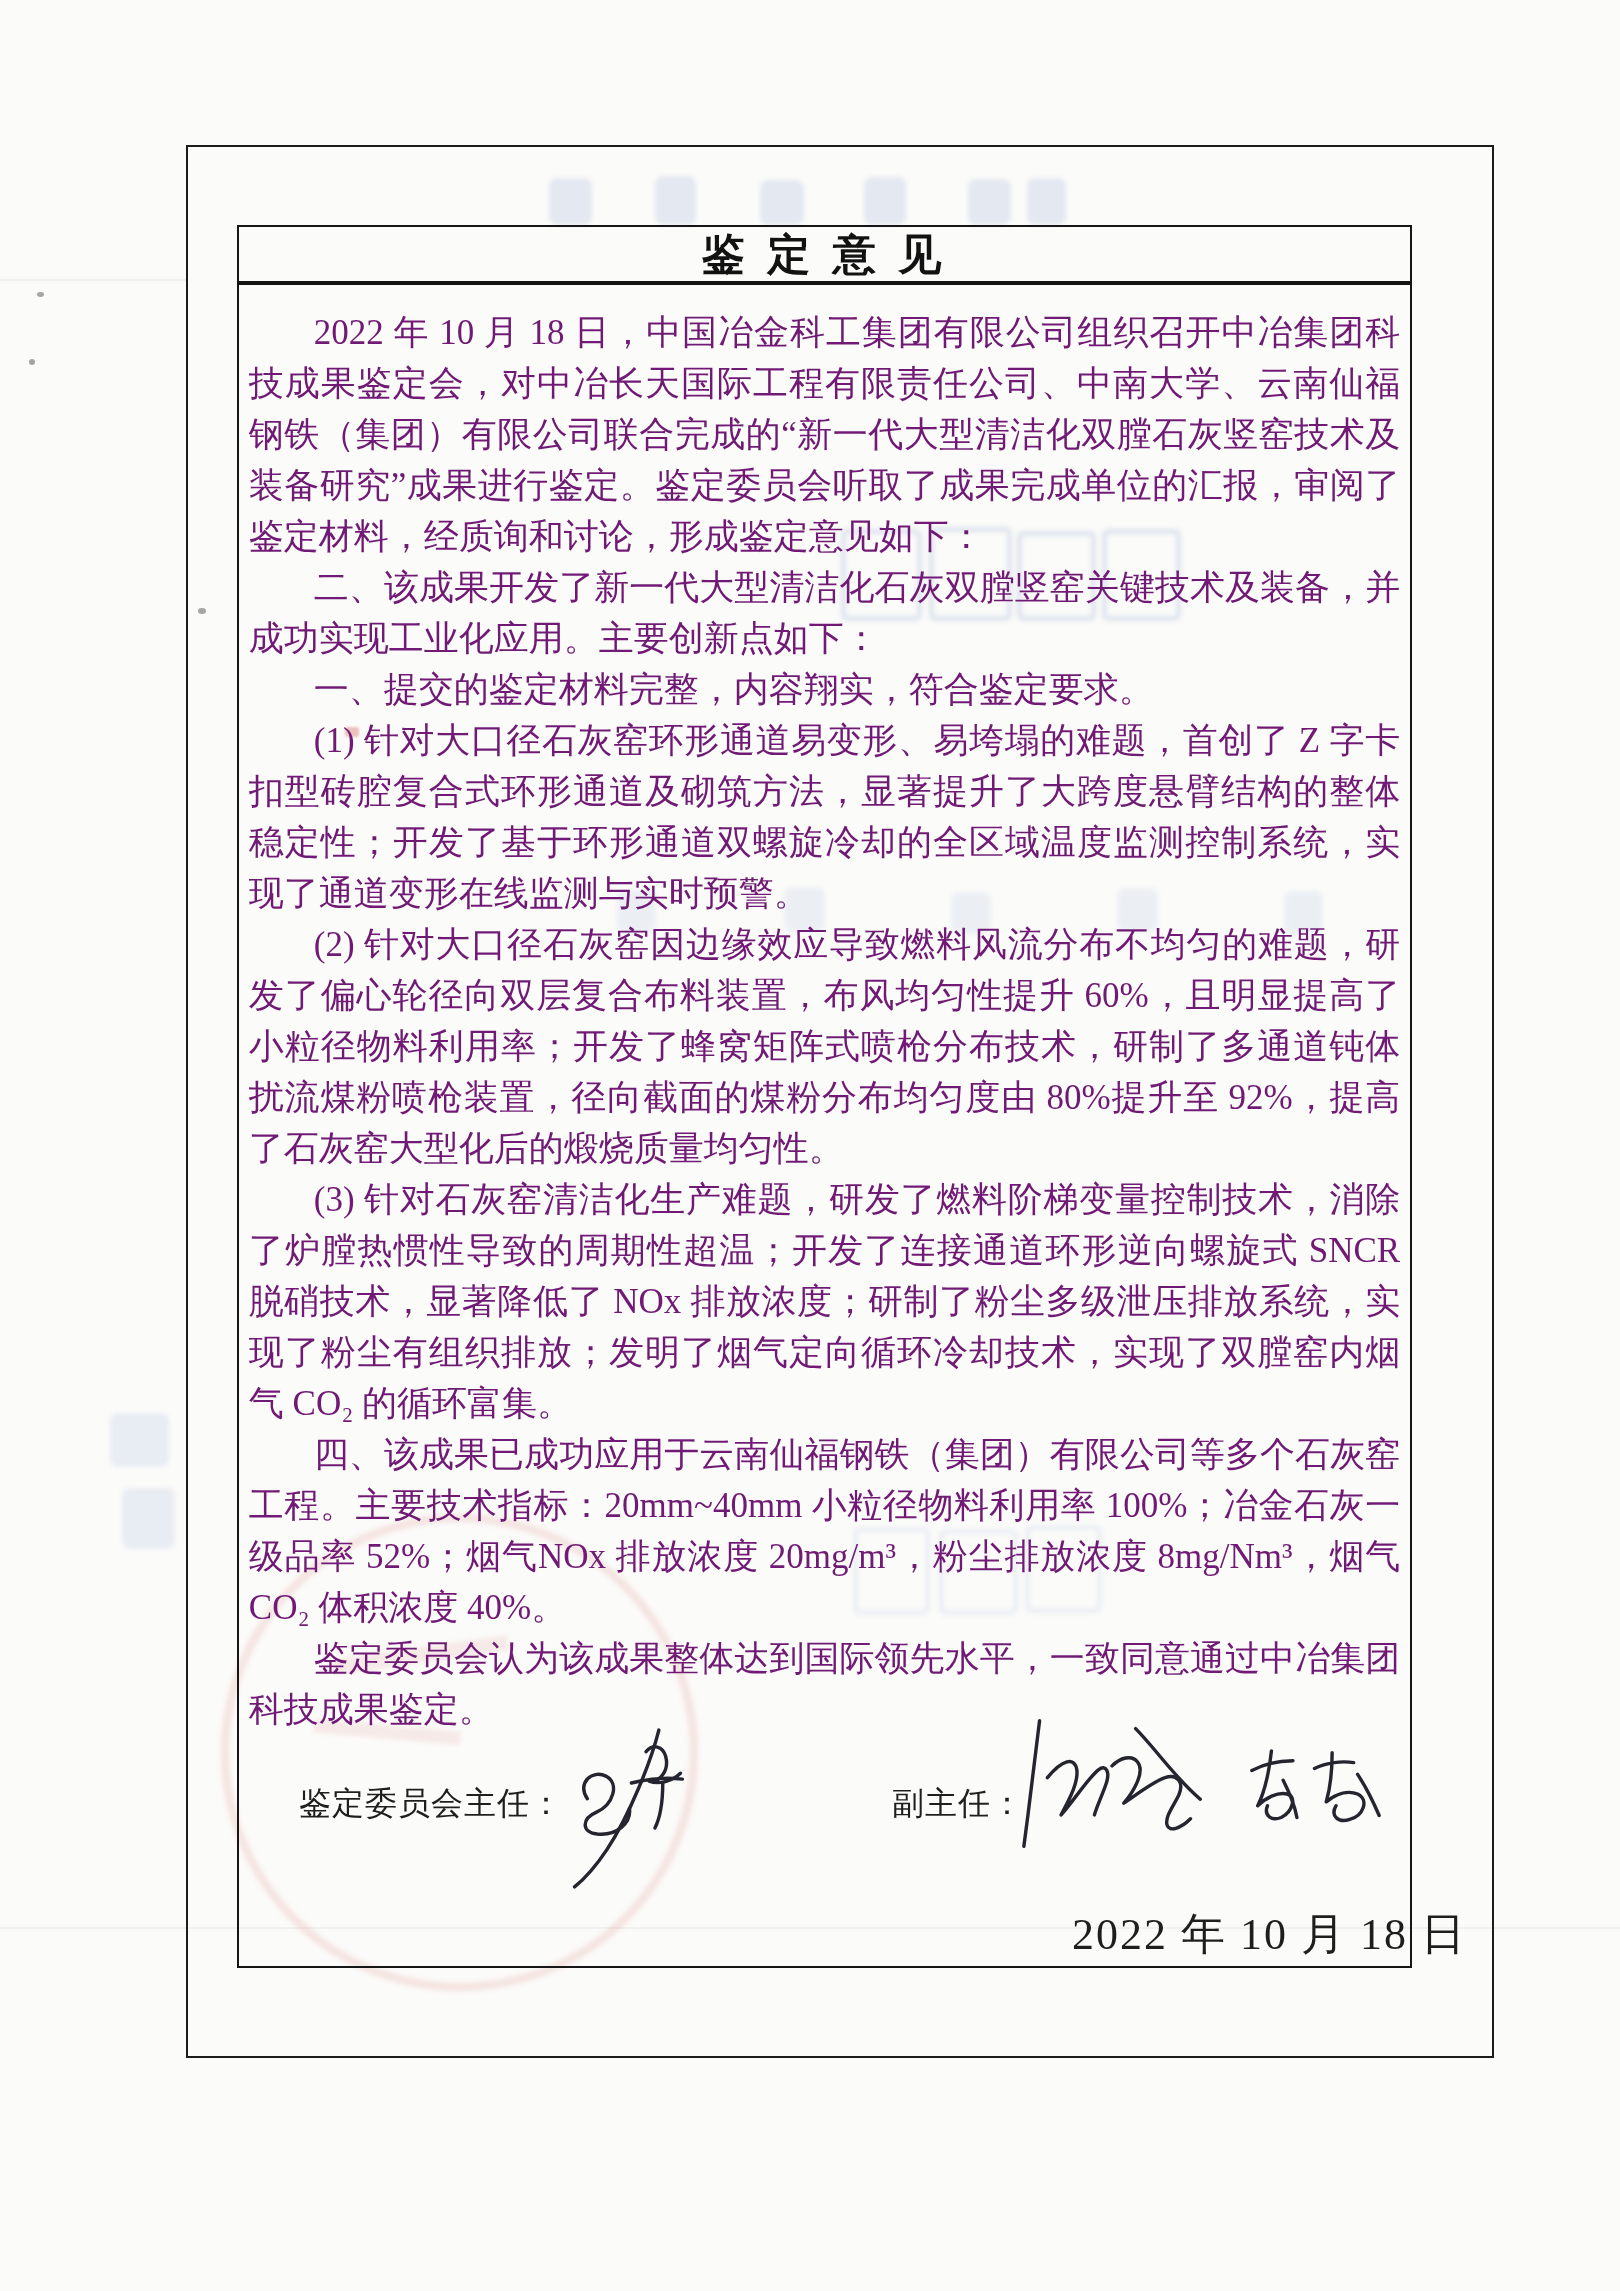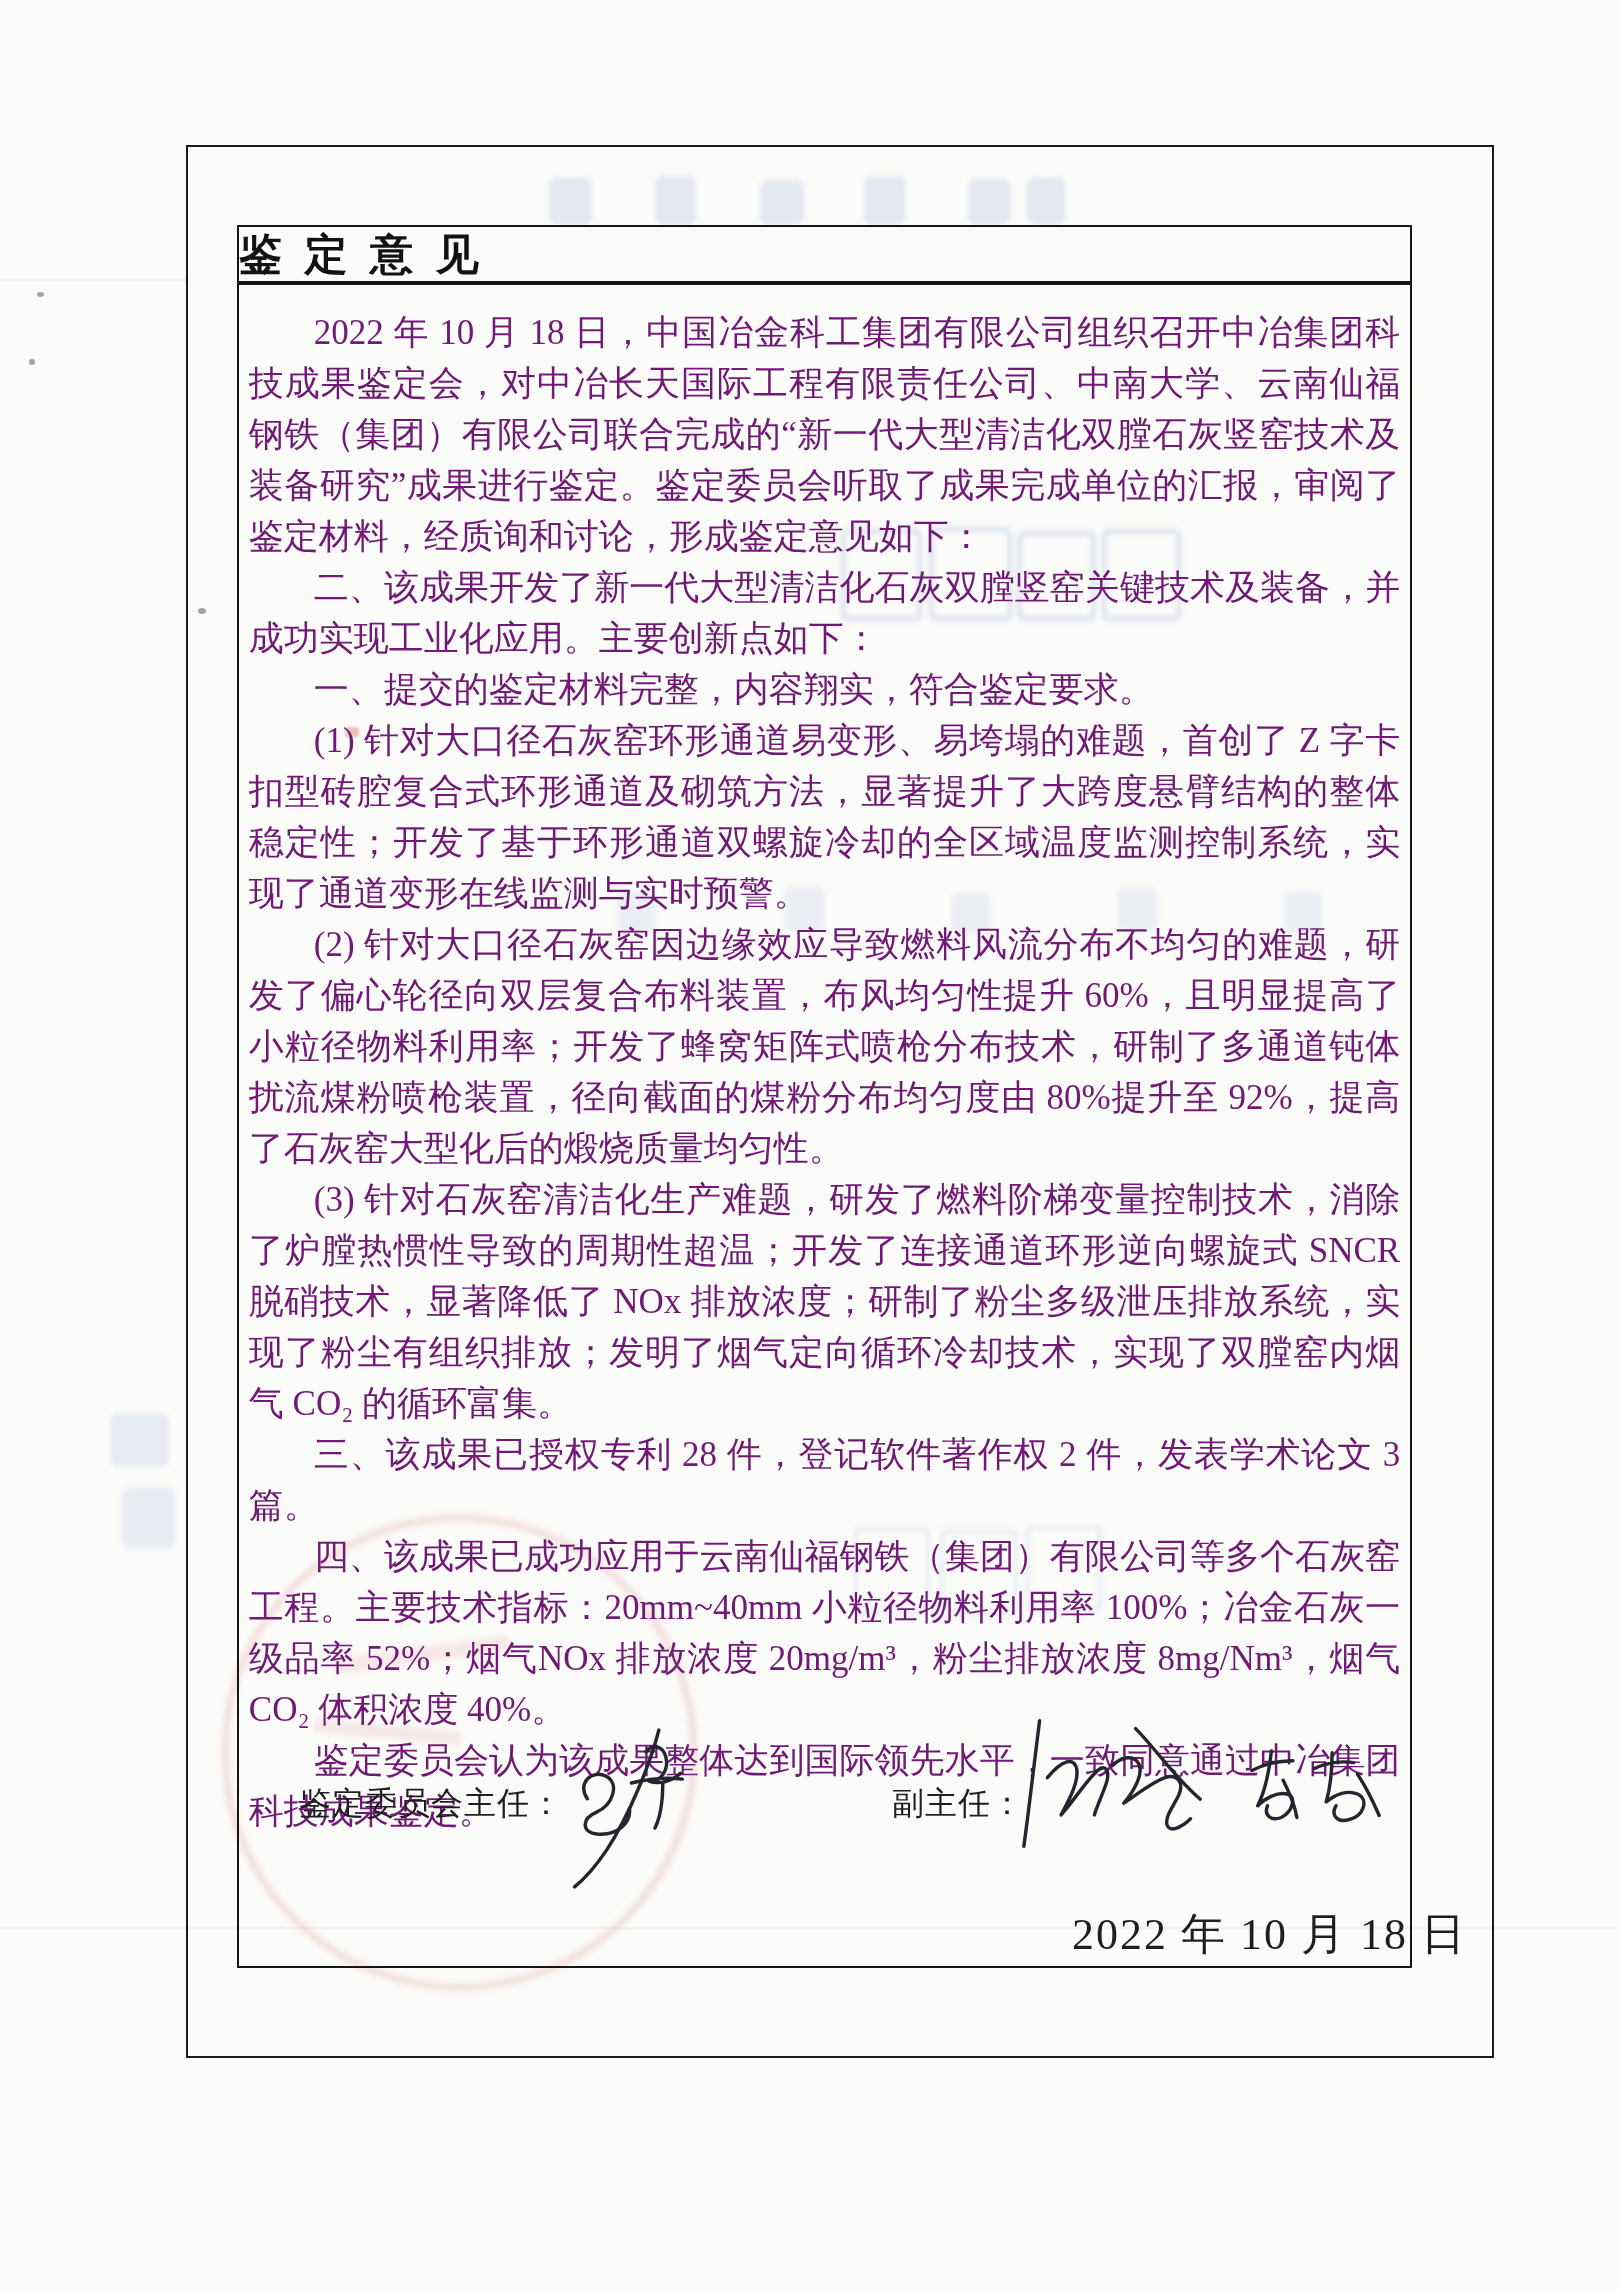--- a/index.html
+++ b/index.html
@@ -29,21 +29,21 @@
   .outer-box{
     position:absolute;left:186px;top:145px;width:1308px;height:1913px;
     border:2.9px solid #1c1c1c;box-sizing:border-box;
   }
   .inner-box{
     position:absolute;left:237px;top:225px;width:1175px;height:1743px;
     border:2.9px solid #161616;box-sizing:border-box;background:transparent;
   }
   .title-band{
     height:54px;border-bottom:4.9px solid #141414;
-    display:flex;align-items:center;justify-content:flex-start;
+    display:flex;align-items:center;justify-content:center;
   }
   .doc-title{
     font-size:43px;font-weight:bold;color:#121212;
     letter-spacing:5.9px;line-height:49px;white-space:nowrap;
   }
   .content{
     padding:21.6px 9.8px 0 9.8px;
     font-size:35px;line-height:51px;color:#701a75;
     text-align:justify;
   }
@@ -121,21 +121,20 @@
       <span class="doc-title">鉴 定 意 见</span>
     </div>
 
     <div class="content">
       <p>2022 年 10 月 18 日，中国冶金科工集团有限公司组织召开中冶集团科技成果鉴定会，对中冶长天国际工程有限责任公司、中南大学、云南仙福钢铁（集团）有限公司联合完成的“新一代大型清洁化双膛石灰竖窑技术及装备研究”成果进行鉴定。鉴定委员会听取了成果完成单位的汇报，审阅了鉴定材料，经质询和讨论，形成鉴定意见如下：</p>
       <p>二、该成果开发了新一代大型清洁化石灰双膛竖窑关键技术及装备，并成功实现工业化应用。主要创新点如下：</p>
       <p>一、提交的鉴定材料完整，内容翔实，符合鉴定要求。</p>
       <p>(1) 针对大口径石灰窑环形通道易变形、易垮塌的难题，首创了 Z 字卡扣型砖腔复合式环形通道及砌筑方法，显著提升了大跨度悬臂结构的整体稳定性；开发了基于环形通道双螺旋冷却的全区域温度监测控制系统，实现了通道变形在线监测与实时预警。</p>
       <p>(2) 针对大口径石灰窑因边缘效应导致燃料风流分布不均匀的难题，研发了偏心轮径向双层复合布料装置，布风均匀性提升 60%，且明显提高了小粒径物料利用率；开发了蜂窝矩阵式喷枪分布技术，研制了多通道钝体扰流煤粉喷枪装置，径向截面的煤粉分布均匀度由 80%提升至 92%，提高了石灰窑大型化后的煅烧质量均匀性。</p>
       <p>(3) 针对石灰窑清洁化生产难题，研发了燃料阶梯变量控制技术，消除了炉膛热惯性导致的周期性超温；开发了连接通道环形逆向螺旋式 SNCR 脱硝技术，显著降低了 NOx 排放浓度；研制了粉尘多级泄压排放系统，实现了粉尘有组织排放；发明了烟气定向循环冷却技术，实现了双膛窑内烟气 CO₂ 的循环富集。</p>
-      <p>三、该成果已授权专利 28 件，登记软件著作权 2 件，发表学术论文 3 篇。</p>
       <p>四、该成果已成功应用于云南仙福钢铁（集团）有限公司等多个石灰窑工程。主要技术指标：20mm~40mm 小粒径物料利用率 100%；冶金石灰一级品率 52%；烟气NOx 排放浓度 20mg/m³，粉尘排放浓度 8mg/Nm³，烟气 CO₂ 体积浓度 40%。</p>
       <p>鉴定委员会认为该成果整体达到国际领先水平，一致同意通过中冶集团科技成果鉴定。</p>
     </div>
 
     <span class="sig-label" style="left:60px;top:1555px;">鉴定委员会主任：</span>
 
     <svg class="sig-svg" style="left:314px;top:1495px;" width="147" height="172" viewBox="0 0 150 175">
       <path d="M108,8 C100,40 78,95 55,130 C45,145 32,160 22,168"></path>
       <path d="M35,78 C24,62 40,48 54,55 C68,62 62,84 44,92 C30,98 28,112 45,114 C66,116 80,102 78,88"></path>
       <path d="M95,30 C102,22 112,24 115,35 C119,50 108,62 98,60 M98,60 C108,64 122,60 130,52"></path>

